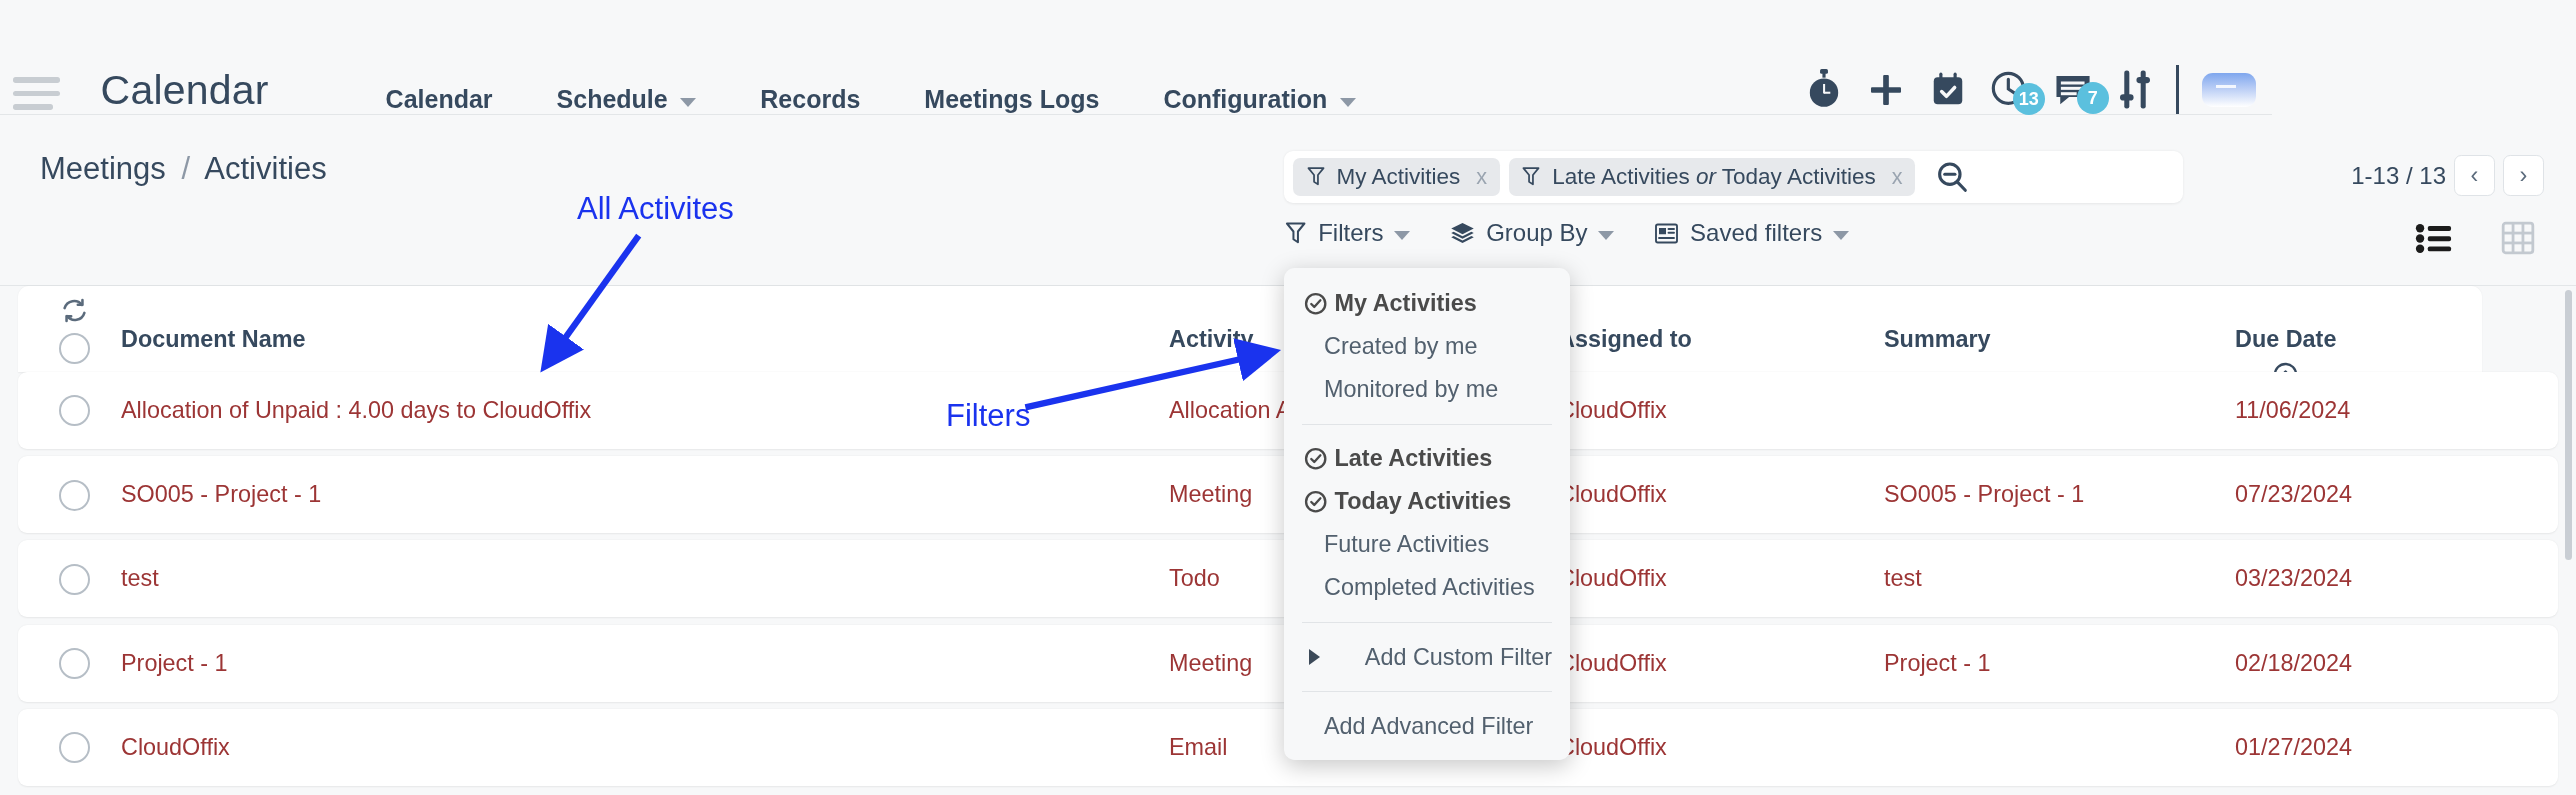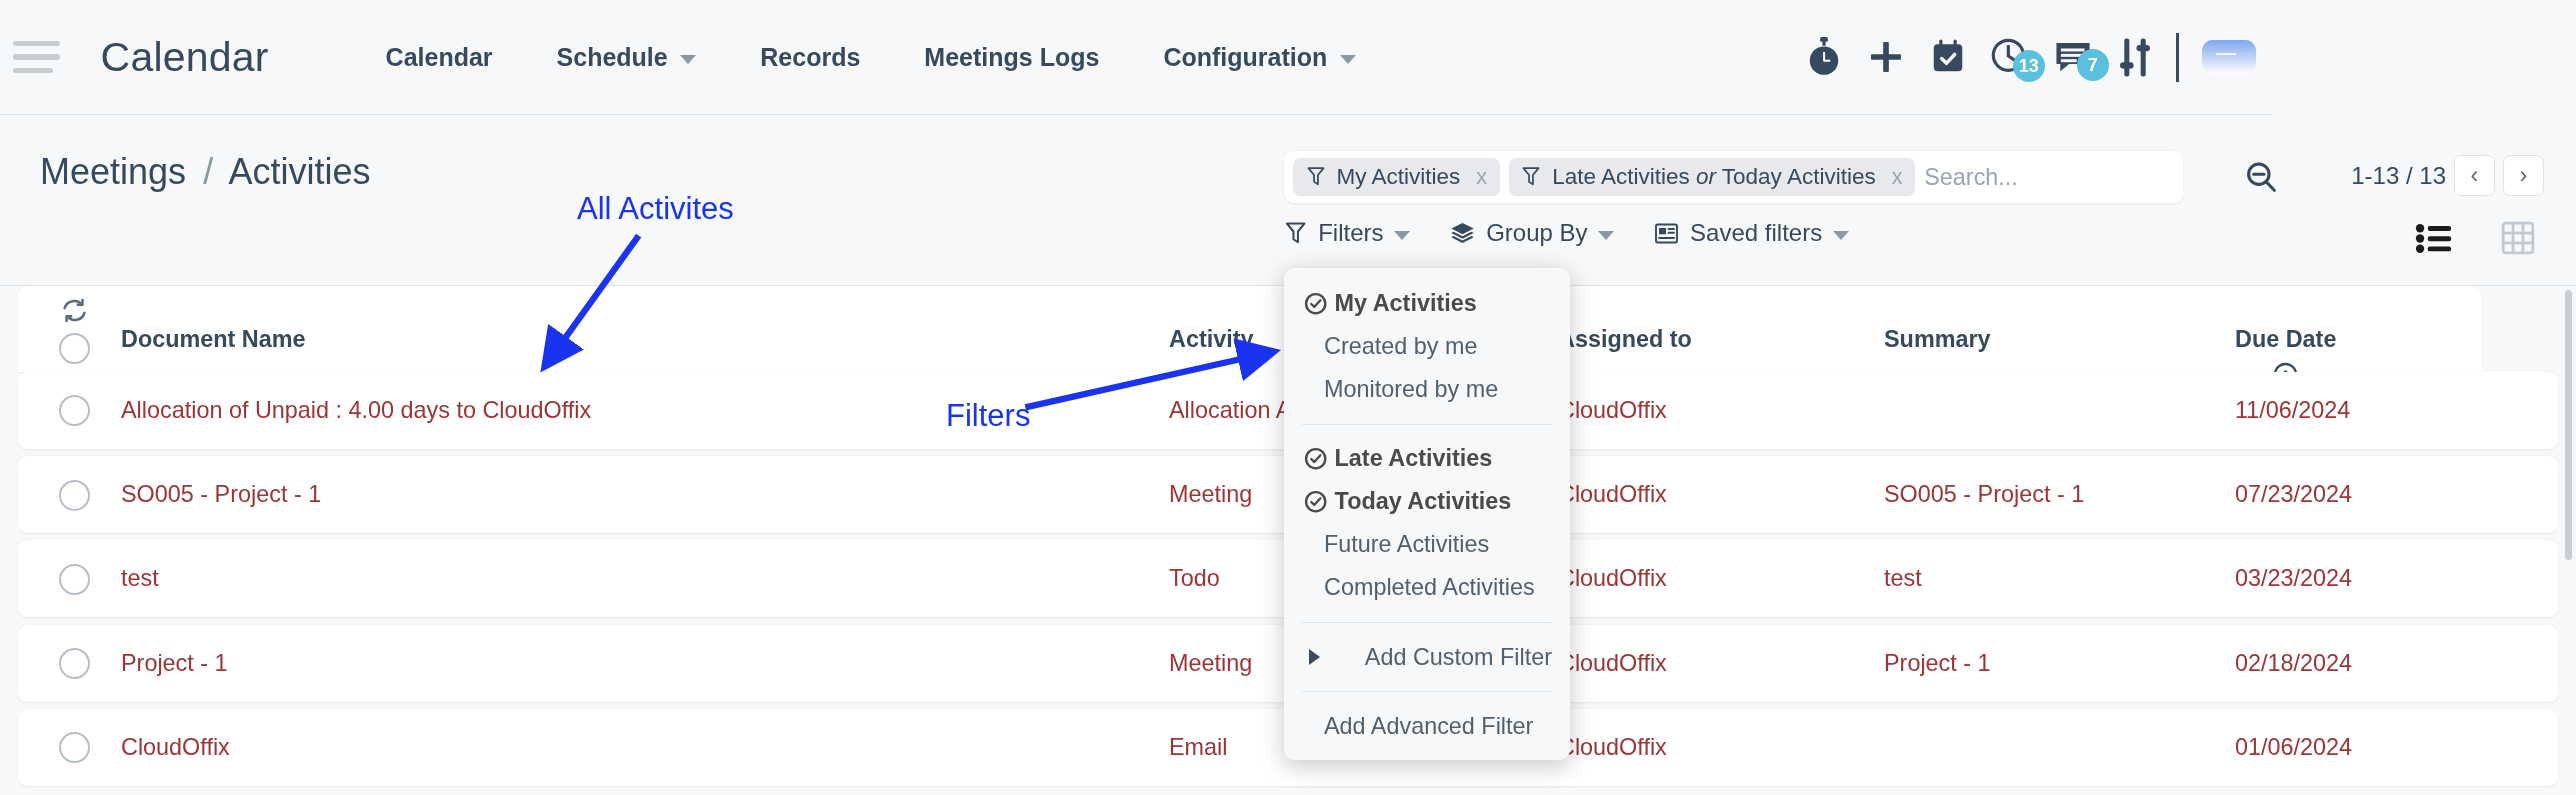--- a/index.html
+++ b/index.html
@@ -10,21 +10,21 @@
     background: #f7f8f9;
     font-family: "Liberation Sans", sans-serif;
   }
 
   
   .topnav {
     position: absolute; top: 0; left: 0;
     width: 2272px; height: 115px;
     background: #f7f8f9;
     border-bottom: 0.9px solid #e3e6e8;
-    display: flex; align-items: center;
+    display: flex; align-items: flex-end;
   }
   .hamburger {
     margin-left: 12.6px; margin-right: 36px;
     width: 52px; height: 41px;
     display: flex; flex-direction: column; justify-content: center;
     gap: 8px; cursor: pointer;
   }
   .hamburger span { display:block; height: 5.4px; border-radius: 2.7px; background: #c8cdd2; }
   .hamburger span:nth-child(1){ width: 47px; }
   .hamburger span:nth-child(2){ width: 47px; }
@@ -73,21 +73,21 @@
 
   
   .subheader {
     position: absolute; top: 115px; left: 0;
     width: 2576px; height: 171px;
     background: #f7f8f9;
     border-bottom: 0.9px solid #e3e6e8;
   }
   .breadcrumb {
     position: absolute; left: 40px; top: 151px;
-    font-size: 36px; color: #36495e; white-space: nowrap;
+    font-size: 31px; color: #36495e; white-space: nowrap;
   }
   .breadcrumb .sep { color: #8d98a6; margin: 0 7.2px; }
 
   
   .searchbar {
     position: absolute; left: 1284px; top: 151px;
     width: 899px; height: 52px;
     background: #ffffff; border-radius: 9px;
     display: flex; align-items: center; padding: 0 9px;
     box-shadow: 0 0.9px 2.7px rgba(0,0,0,.07);
@@ -321,21 +321,20 @@
     <span>My Activities</span>
     <span class="chip-x">x</span>
   </div>
   <div class="chip">
     <svg width="20" height="21.6" viewBox="0 0 18 20" fill="none" stroke="#36495e" stroke-width="1.6">
       <path d="M2 2h14l-5.2 6.4V17L7.2 14.6V8.4z" stroke-linejoin="round"></path>
     </svg>
     <span><span>Late Activities </span><em>or</em><span> Today Activities</span></span>
     <span class="chip-x">x</span>
   </div>
-  <input class="search-input" type="text" placeholder="Search..." style="">
   <div class="zoomout-btn">
     <svg width="34" height="34" viewBox="0 0 22 22" fill="none" stroke="#36495e" stroke-width="2">
       <circle cx="9.6" cy="9.2" r="6.6"></circle>
       <line x1="6.3" y1="9.2" x2="12.9" y2="9.2" stroke-linecap="round"></line>
       <line x1="14.4" y1="14.2" x2="19.6" y2="19.6" stroke-linecap="round"></line>
     </svg>
   </div>
 </div>
 
 <div class="pagination">
@@ -452,21 +451,21 @@
       <div class="cell c-asg">CloudOffix</div>
       <div class="cell c-sum">Project - 1</div>
       <div class="cell c-due">02/18/2024</div>
     </div>
     <div class="row">
       <div class="row-check"></div>
       <div class="cell c-doc">CloudOffix</div>
       <div class="cell c-act">Email</div>
       <div class="cell c-asg">CloudOffix</div>
       <div class="cell c-sum"></div>
-      <div class="cell c-due">01/06/2024</div>
+      <div class="cell c-due">01/27/2024</div>
     </div>
   </div>
 </div>
 
 <div class="scrollbar">
   <div class="thumb"></div>
 </div>
 
 <div class="dropdown">
   <div class="dd-group">

